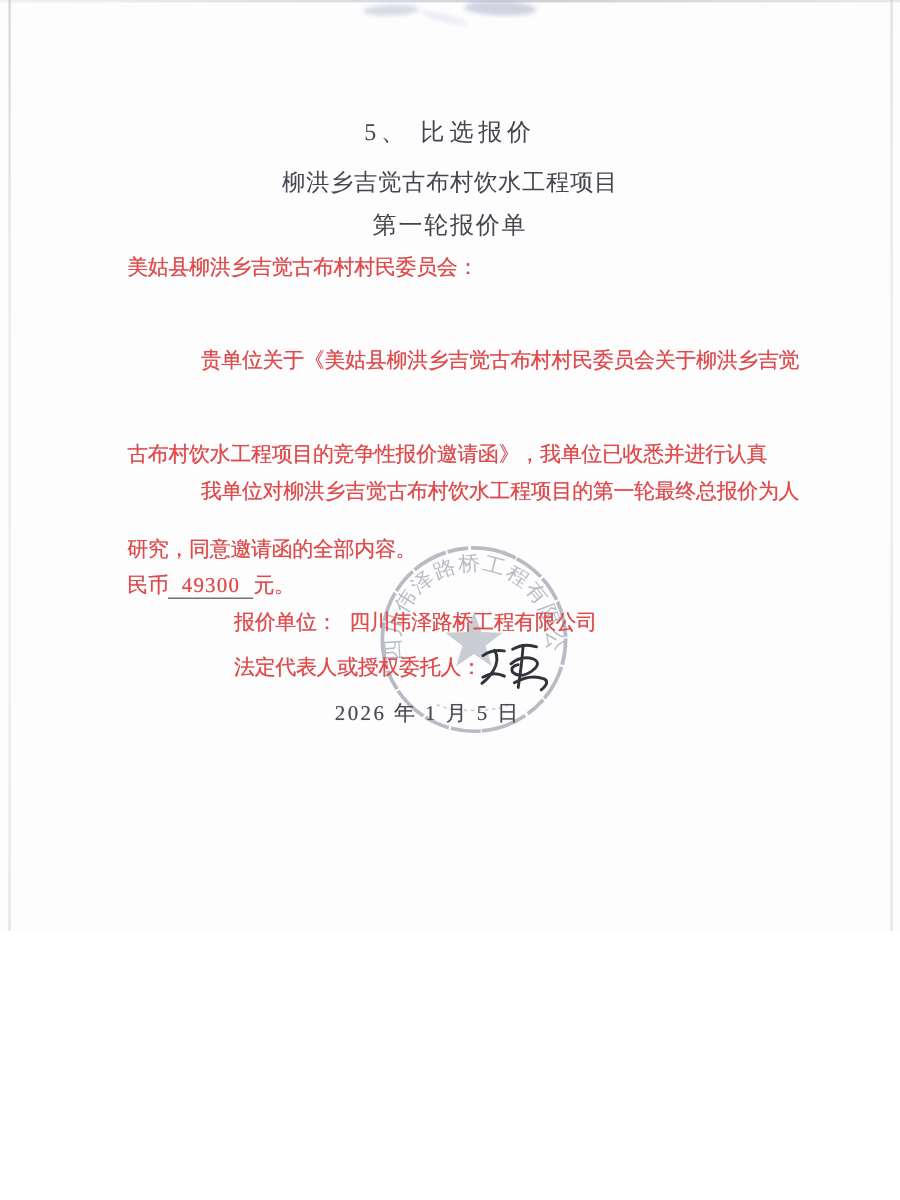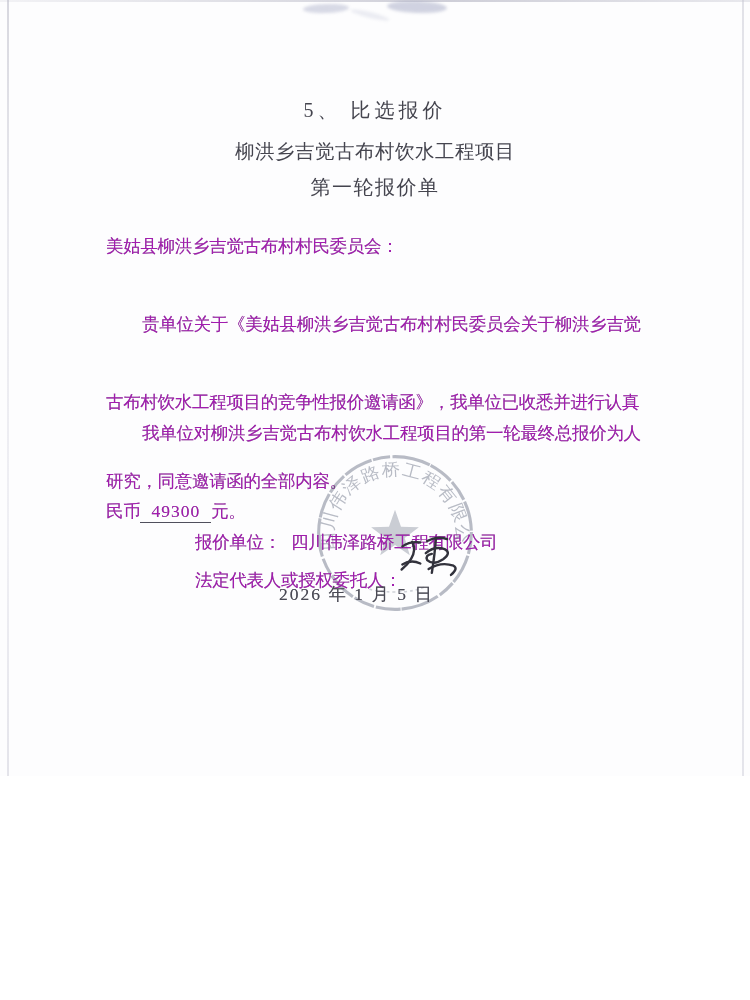--- a/index.html
+++ b/index.html
@@ -22,28 +22,28 @@
   .smudge { position:absolute; filter:blur(1.6px); background:#9ba0be; border-radius:50%; }
   .smudge.s1 { left:303px; top:4px;  width:46px; height:9px;  opacity:.38; transform:rotate(-2deg); }
   .smudge.s2 { left:387px; top:1px;  width:60px; height:12px; opacity:.45; transform:rotate(2deg); }
   .smudge.s3 { left:350px; top:12px; width:40px; height:6px;  opacity:.18; transform:rotate(14deg); }
 
   .t { position:absolute; width:100%; text-align:center; white-space:pre; }
   .t1 { top:97px;  font-size:20px;   letter-spacing:4px;   color:#44444e; }
   .t2 { top:138px; font-size:19.5px; letter-spacing:0.5px; color:#45454f; }
   .t3 { top:174px; font-size:20px;   letter-spacing:1.5px; color:#44444e; }
 
-  .bodytext { font-size:17.5px; letter-spacing:-0.3px; color:#a21caf;
-              text-shadow:0 0 .6px rgba(74,74,85,.55); white-space:pre;margin-top:24px; }
+  .bodytext { font-size:17.5px; letter-spacing:-0.3px; color:#ef4444;
+              text-shadow:0 0 .6px rgba(74,74,85,.55); white-space:pre; }
   .salutation { position:absolute; left:106px; top:210px; }
   .para { position:absolute; left:106px; width:560px; }
   .p1 { top:247px; }
   .p2 { top:356px; }
   .para .line { height:36.4px; line-height:22px; }
-  .indent { padding-left:36px; }
+  .indent { padding-left:36px;text-align:right; }
   .amount { border-bottom:1.6px solid #50505c; padding:0 11px 1px 11px;
             letter-spacing:1px;text-align:right; }
 
   .sig-line { position:absolute; left:195px; white-space:pre; }
   .sig-company { top:506px; }
   .sig-rep { top:544px; }
   .sig-gap { display:inline-block; width:10px; }
   .date-line { position:absolute; left:279px; top:582px; font-size:17.5px;
                letter-spacing:2px; color:#4a4a55; white-space:pre;
                text-shadow:0 0 .6px rgba(74,74,85,.55); }

